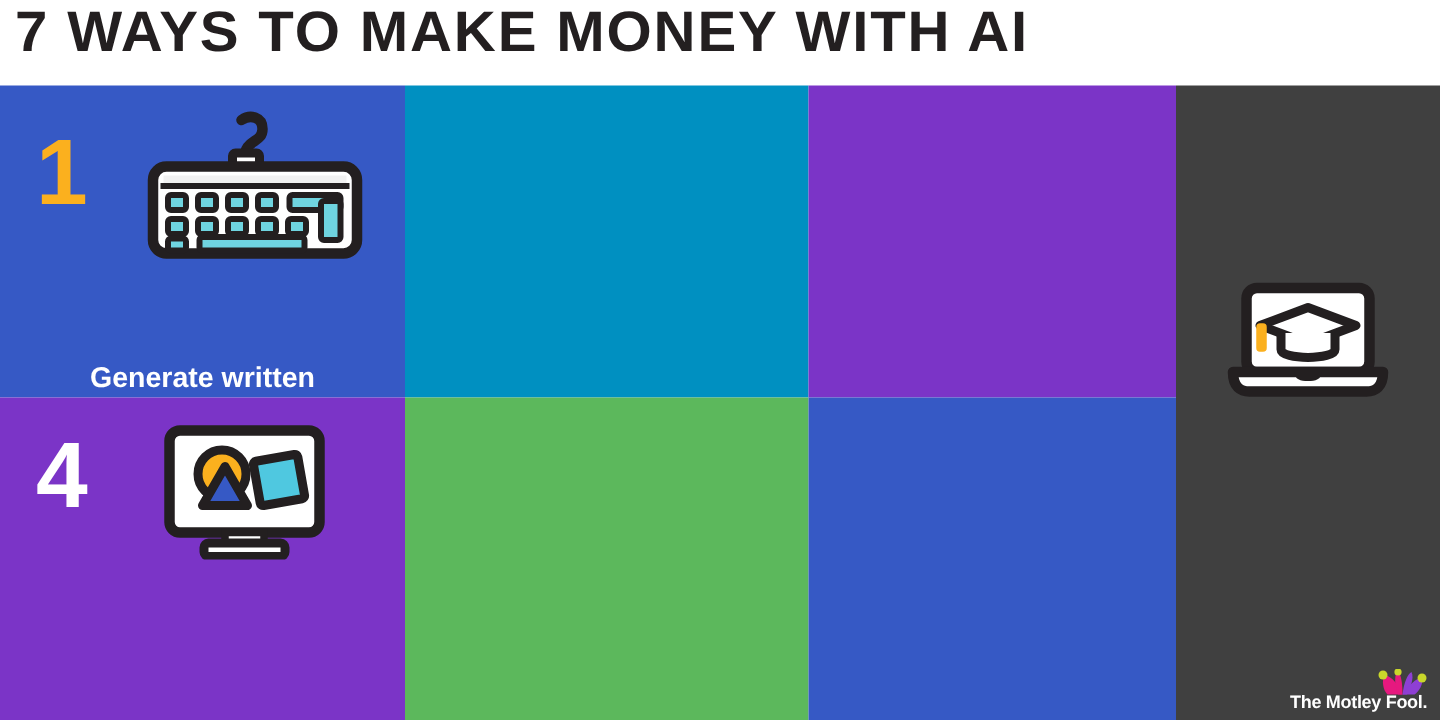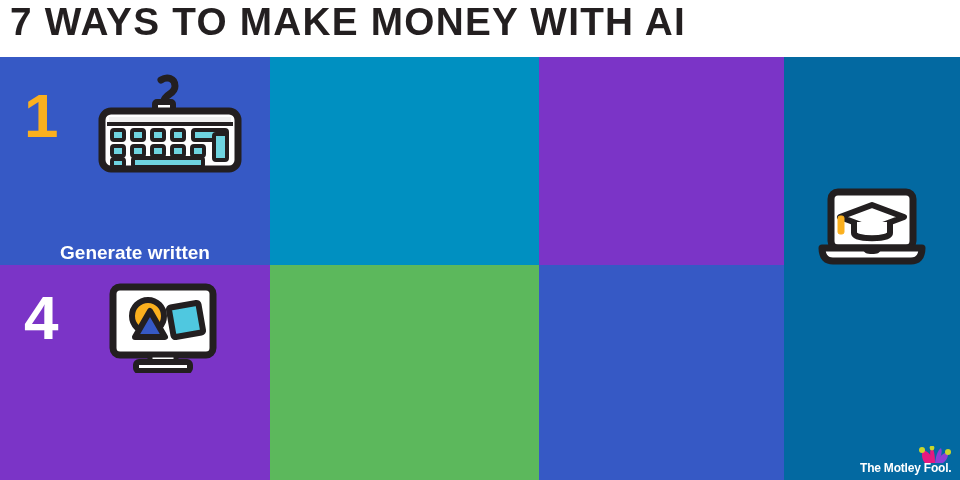--- a/index.html
+++ b/index.html
@@ -26,21 +26,21 @@
   
   .grid{position:absolute;left:0;top:57px;width:960px;height:423px;}
   .cell{position:absolute;box-sizing:border-box;overflow:hidden;}
 
   .c1{left:0px;  top:0px;   width:270px;height:208px;background:#3659c5;}
   .c2{left:270px;top:0px;   width:269px;height:208px;background:#0090c1;}
   .c3{left:539px;top:0px;   width:245px;height:208px;background:#7b34c7;}
   .c4{left:0px;  top:208px; width:270px;height:215px;background:#7b34c7;}
   .c5{left:270px;top:208px; width:269px;height:215px;background:#5cb85c;}
   .c6{left:539px;top:208px; width:245px;height:215px;background:#3659c5;}
-  .c7{left:784px;top:0px;   width:176px;height:423px;background:#0369a1;}
+  .c7{left:784px;top:0px;   width:176px;height:423px;background:#404040;}
 
   .num{
     position:absolute;
     font-family:"Liberation Sans", sans-serif;
     font-weight:bold;line-height:1;
     font-size:62px;
   }
   .n1{left:24px; top:28px;  color:#fbb01e;}
   .n4{left:24px;  top:22px; color:#ffffff;}
 

